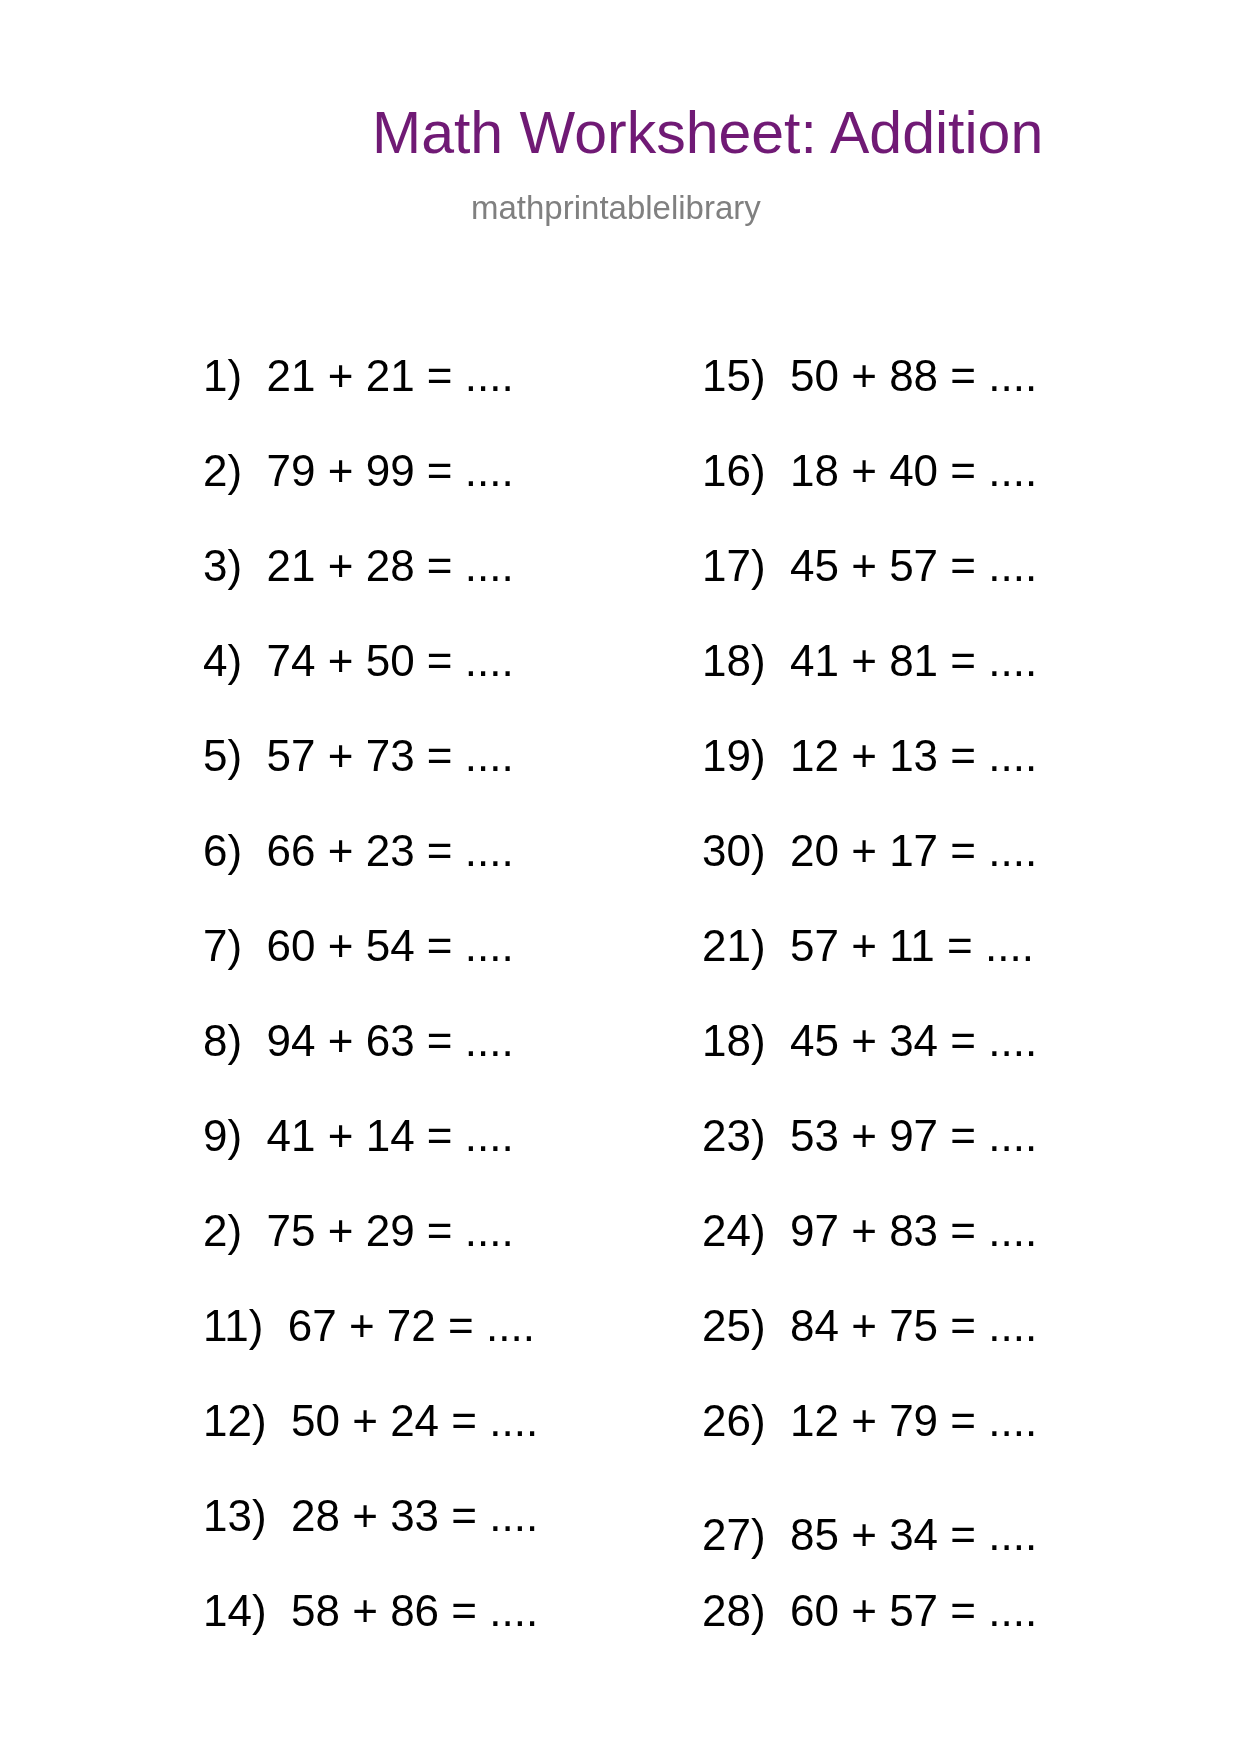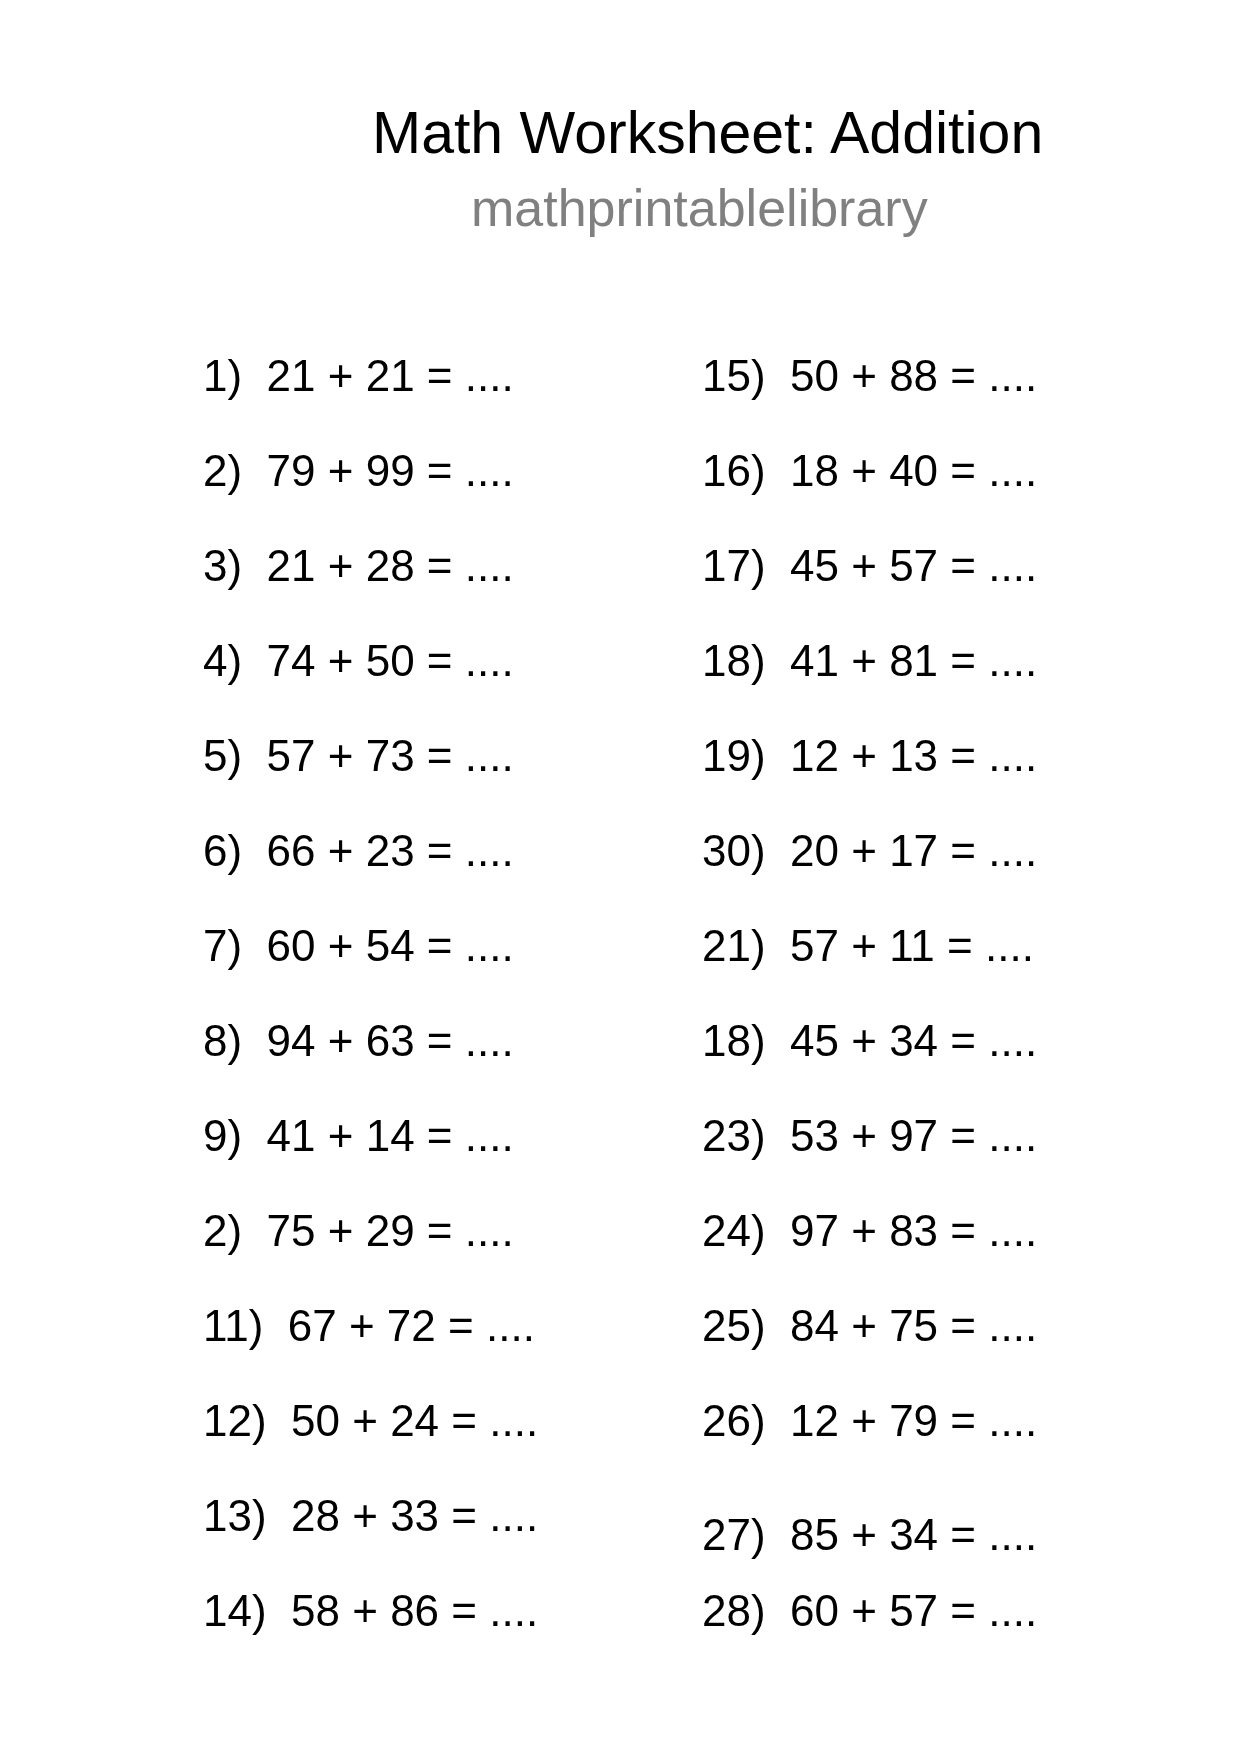--- a/index.html
+++ b/index.html
@@ -15,29 +15,29 @@
       font-family: "Liberation Sans", sans-serif;
       color: #000000;
     }
     .title {
       position: absolute;
       left: 372px;
       top: 98px;
       font-size: 59px;
       line-height: 70px;
       white-space: nowrap;
-      color: #000000;
+      color: #701a75;
       margin: 0;
       font-weight: normal;
     }
     .subtitle {
       position: absolute;
       left: 471px;
       top: 183px;
-      font-size: 52px;
+      font-size: 33px;
       line-height: 50px;
       white-space: nowrap;
       color: #808080;
     }
     .problems {
       position: absolute;
       top: 0;
       left: 0;
       width: 1080px;
       height: 1754px;

